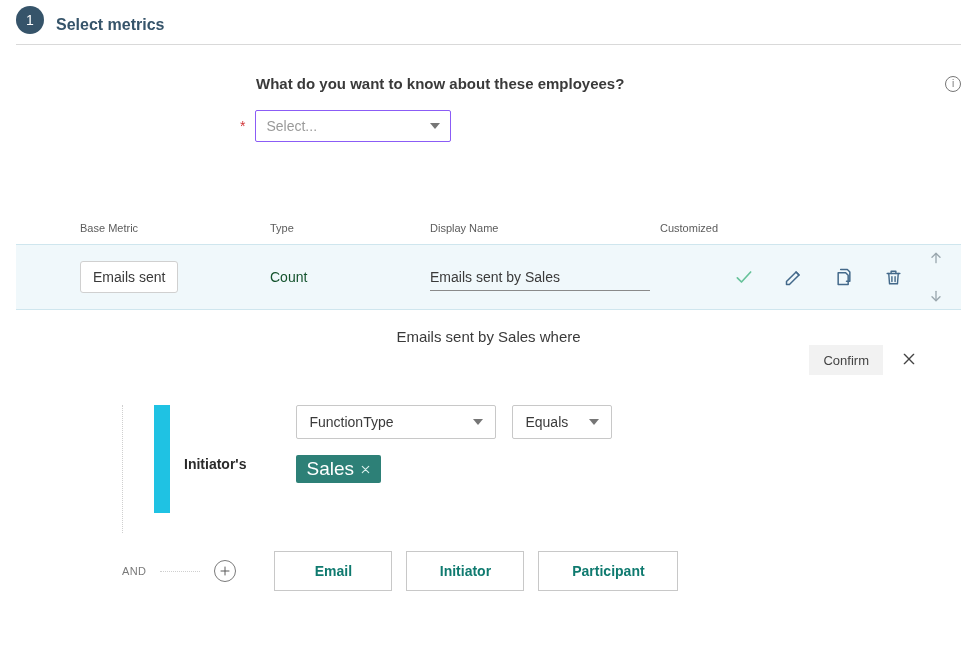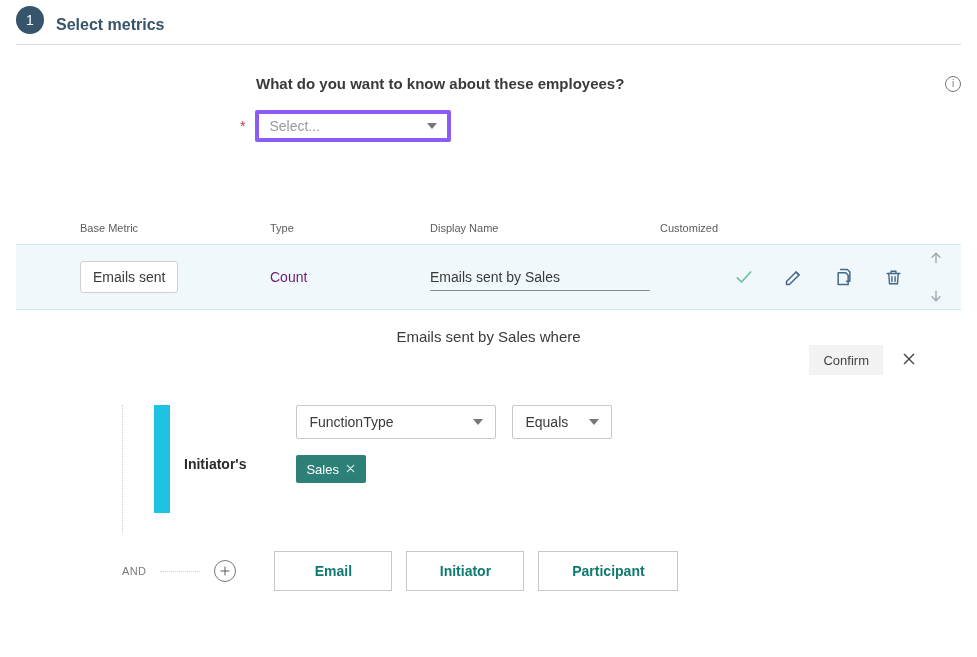--- a/index.html
+++ b/index.html
@@ -17,21 +17,21 @@
   .prompt-row1 { display:flex; align-items:center; gap:8px;justify-content:space-between; }
   .prompt-row1 .q { font-weight:600; color:#3a3a3a; font-size:15px; }
   .info-icon {
     width:16px; height:16px; border:1px solid #767676; border-radius:50%;
     display:inline-flex; align-items:center; justify-content:center;
     font-size:10px; color:#767676; line-height:1;
   }
   .prompt-row2 { display:flex; align-items:center; gap:10px; margin-top:18px; margin-left:-16px;}
   .req-star { color:#d13438; font-size:14px; }
   .select-box {
-    width:196px; height:32px; border:4px solid #8b5cf6; border-radius:2px;
+    width:196px; height:32px; border:1px solid #8b5cf6; border-radius:2px;
     display:flex; align-items:center; justify-content:space-between; padding:0 10px;
     color:#9a9a9a; cursor:pointer; background:#fff;
   }
   .caret-down { width:0; height:0; border-left:5px solid transparent; border-right:5px solid transparent; border-top:6px solid #767676; }
   
   .tbl-head { display:flex; padding:0 44px; margin-top:80px; color:#5c5c5c; font-size:11px; }
   .col-base { width:210px; padding-left:20px;}
   .col-type { width:160px; }
   .col-display { width:230px; }
   .col-cust { width:180px; }
@@ -40,21 +40,21 @@
   .sel-row {
     display:flex; align-items:center;
     background:#f0f8fb; border-top:1px solid #cfe6ee; border-bottom:1px solid #cfe6ee;
     padding:16px 44px; margin-top:10px;
   }
   .cell-base {}
   .chip {
     display:inline-flex; align-items:center; height:32px; padding:0 12px;
     border:1px solid #d0d0d0; border-radius:3px; background:#fff; color:#3a3a3a;
   }
-  .cell-type { color:#701a75; }
+  .cell-type { color:#14532d; }
   .display-input {
     width:220px; height:28px; border:none; border-bottom:1px solid #8a8a8a;
     background:transparent; font-size:14px; color:#3a3a3a; padding:2px 0; outline:none;
   }
   .row-actions { display:flex; align-items:center; gap:30px; margin-left:auto; padding-right:14px;}
   .icon-btn { cursor:pointer; display:inline-flex; }
   .check svg{ stroke:#67c29a; }
   .pencil svg, .copy svg, .trash svg { stroke:#43698a; }
   .arrows {
     position:absolute; right:10px; top:0; bottom:0;
@@ -83,21 +83,21 @@
   .dd {
     height:34px; border:1px solid #c8c8c8; border-radius:2px; display:flex; align-items:center; justify-content:space-between;
     padding:0 12px; background:#fff; cursor:pointer; color:#3a3a3a;
   }
   .dd.fn { width:200px;}
   .dd.op { width:100px;}
   .dd.val { width:190px; color:#9a9a9a;}
   .tag-row { margin-top:16px; }
   .tag {
     display:inline-flex; align-items:center; gap:6px; height:28px; background:#2d8077; color:#fff;
-    padding:0 10px; border-radius:2px; font-size:13px;
+    padding:0 10px; border-radius:2px; font-size:19px;
   }
   .tag .tag-x svg { stroke:#d9efec; }
   
   .and-row { display:flex; align-items:center; gap:14px; margin-top:38px; margin-left:62px;}
   .and-label { font-size:11px; letter-spacing:0.4px; color:#7a7a7a; }
   .and-line { width:40px; height:1px; border-top:1px dotted #cfcfcf; }
   .plus-circ {
     width:22px; height:22px; border:1px solid #7a7a7a; border-radius:50%; display:flex; align-items:center; justify-content:center;
     cursor:pointer;
   }

